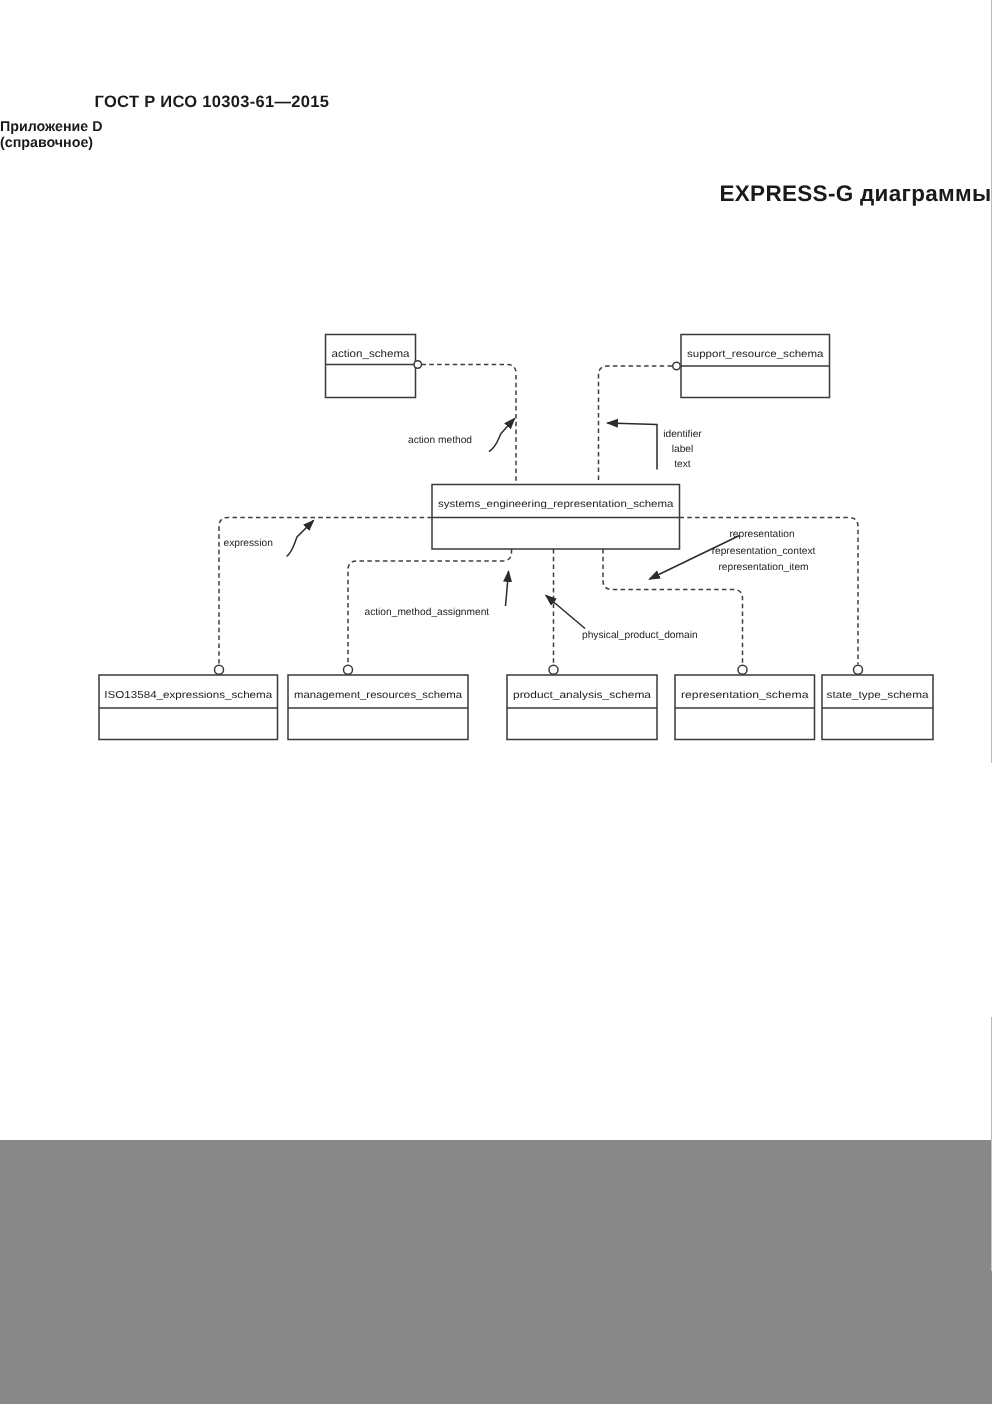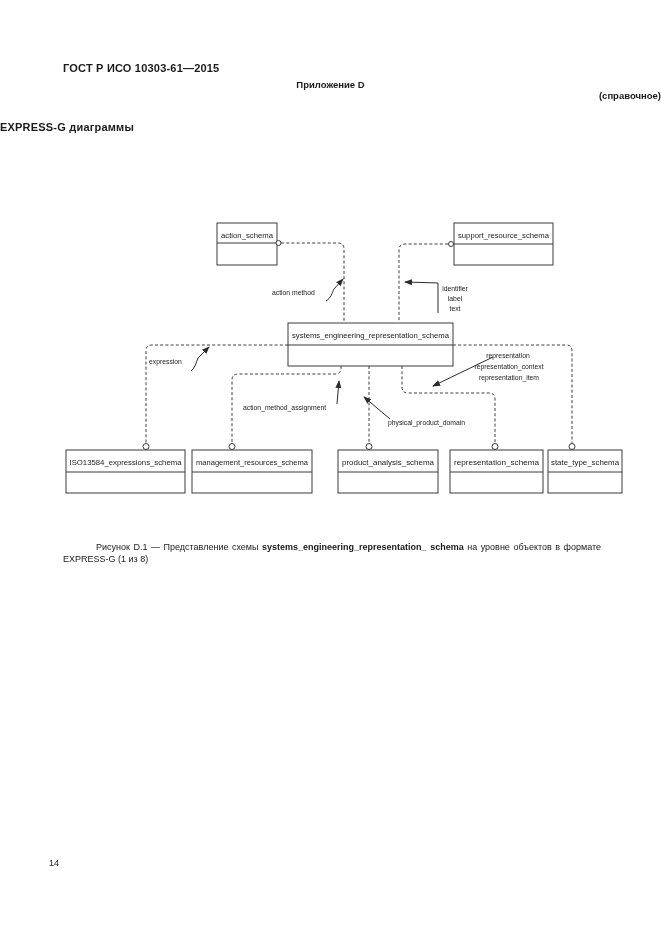--- a/index.html
+++ b/index.html
@@ -1,24 +1,24 @@
 <!DOCTYPE html>
 <html><head>
 <meta charset="utf-8">
 <style>
   html,body{margin:0;padding:0;background:#888;}
   .page{
-    position:relative;width:661px;height:936px;background:#ffffff;
+    position:relative;width:661px;height:760px;background:#ffffff;
     font-family:"Liberation Sans","DejaVu Sans",sans-serif;color:#1a1a1a;
     overflow:hidden;margin:0 auto;
   }
   .doc-header{position:absolute;left:63px;top:62px;font-size:11px;font-weight:bold;letter-spacing:.2px;}
-  .annex-title{position:absolute;left:0;top:79px;width:661px;text-align:center;font-size:9.5px;font-weight:bold;}
-  .annex-subtitle{position:absolute;left:0;top:90px;width:661px;text-align:right;font-size:9.5px;font-weight:bold;}
-  .section-title{position:absolute;left:0;top:121px;width:661px;text-align:left;font-size:11px;font-weight:bold;letter-spacing:.2px;}
+  .annex-title{position:absolute;left:0;top:79px;width:661px;text-align:left;font-size:9.5px;font-weight:bold;}
+  .annex-subtitle{position:absolute;left:0;top:90px;width:661px;text-align:left;font-size:9.5px;font-weight:bold;}
+  .section-title{position:absolute;left:0;top:121px;width:661px;text-align:right;font-size:15px;font-weight:bold;letter-spacing:.2px;}
   .intro{position:absolute;left:63px;top:150px;width:538px;font-size:9px;line-height:11.5px;text-align:justify;text-indent:28px;}
   .caption{position:absolute;left:63px;top:541px;width:538px;font-size:9px;line-height:12px;text-align:justify;text-indent:33px;}
   .caption b{font-weight:bold;}
   .page-number{position:absolute;left:49px;top:858px;font-size:9px;}
   svg.diagram{position:absolute;left:0;top:0;}
   .box{fill:#ffffff;stroke:#3a3a3a;stroke-width:1;}
   .divider{stroke:#3a3a3a;stroke-width:1;}
   .dash{fill:none;stroke:#3f3f3f;stroke-width:1;stroke-dasharray:3 2.2;}
   .leader{fill:none;stroke:#2b2b2b;stroke-width:1;}
   .pagecircle{fill:#ffffff;stroke:#3a3a3a;stroke-width:1;}
@@ -128,17 +128,16 @@
       <text class="reflabel" x="508" y="358" text-anchor="middle">representation</text>
       <text class="reflabel" x="509" y="369" text-anchor="middle">representation_context</text>
       <text class="reflabel" x="509" y="380" text-anchor="middle">representation_item</text>
     </g>
 
     <text class="reflabel" x="243" y="410">action_method_assignment</text>
 
     <text class="reflabel" x="388" y="425">physical_product_domain</text>
   </svg>
 
-  <div class="caption"><span>Рисунок D.1 — Представление схемы </span><b>systems_engineering_representation_ schema</b><span> на уровне объектов в формате EXPRESS-G (1 из 8)</span></div>
 
   <div class="page-number">14</div>
 
 </div>
 
 </body></html>

